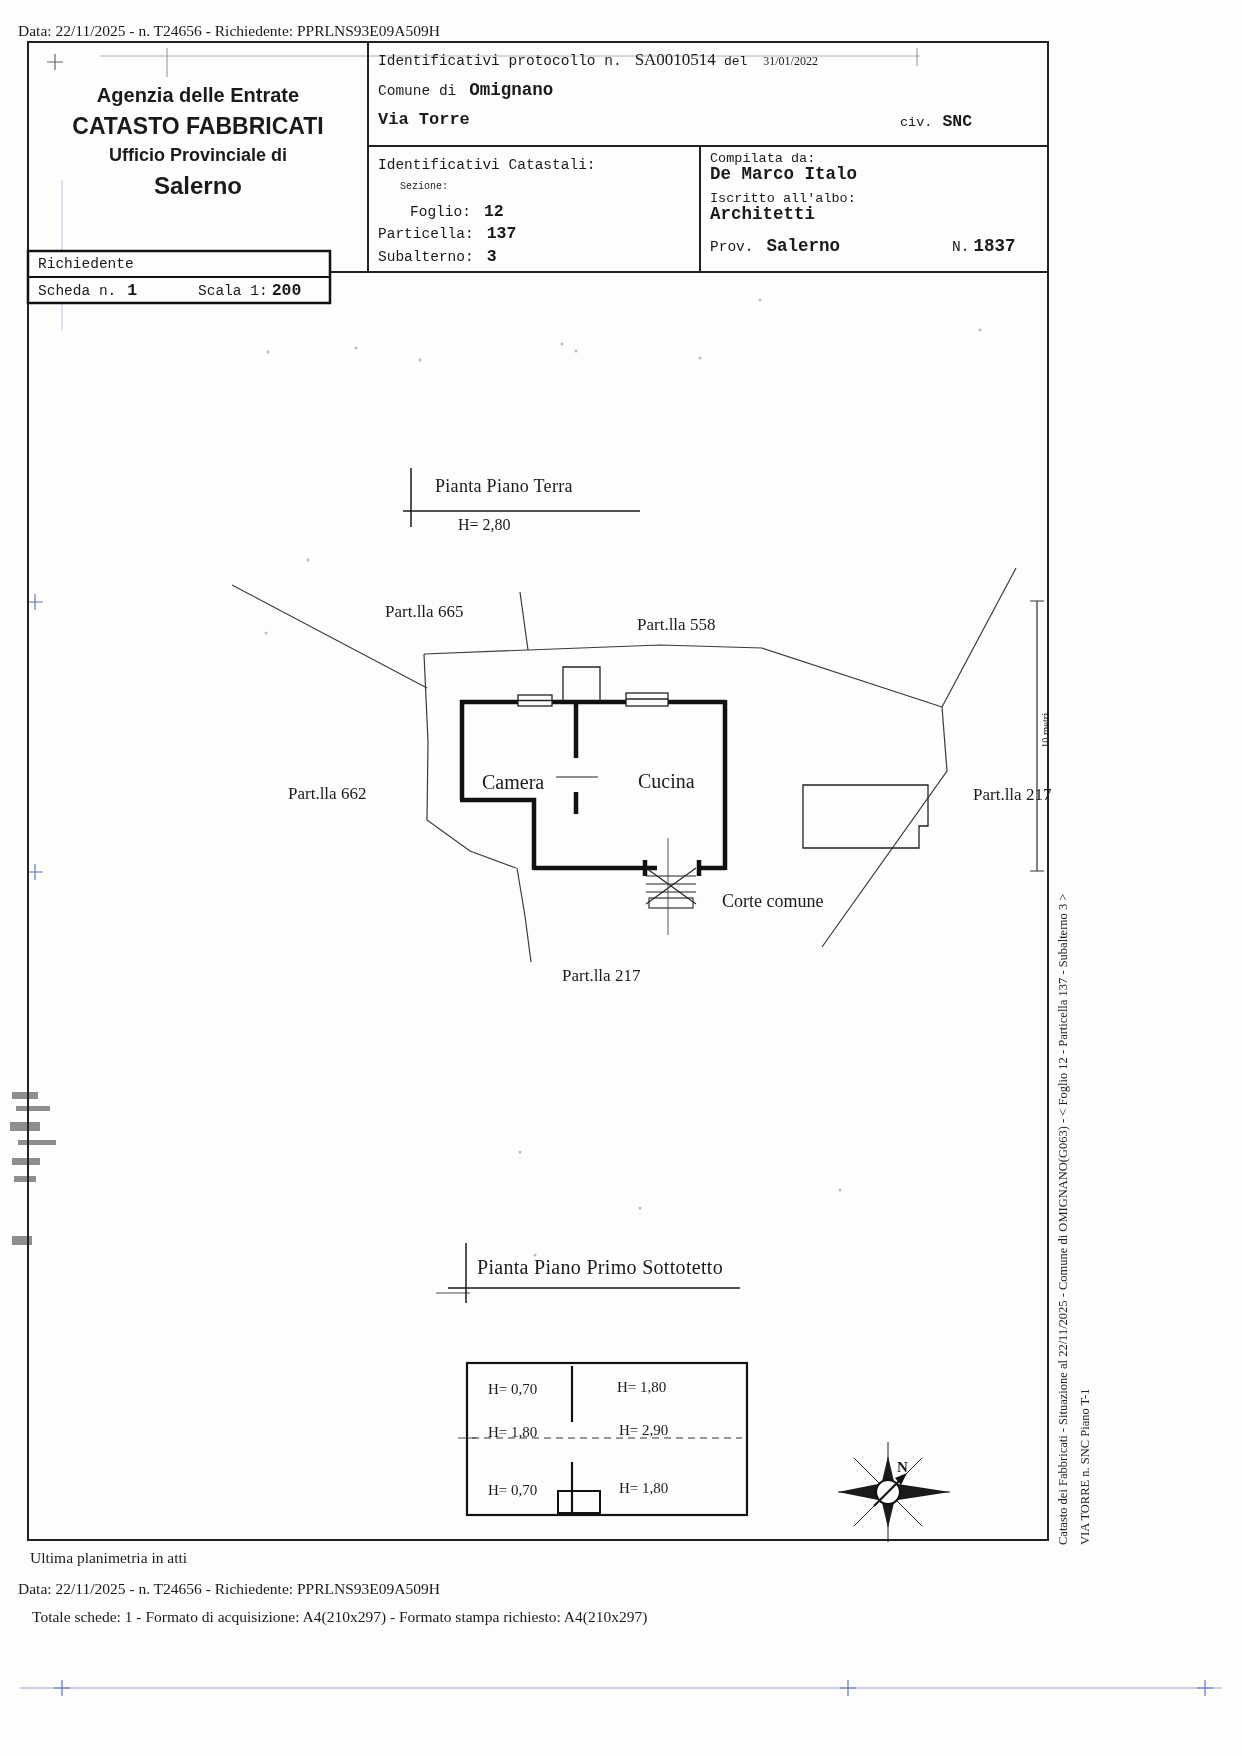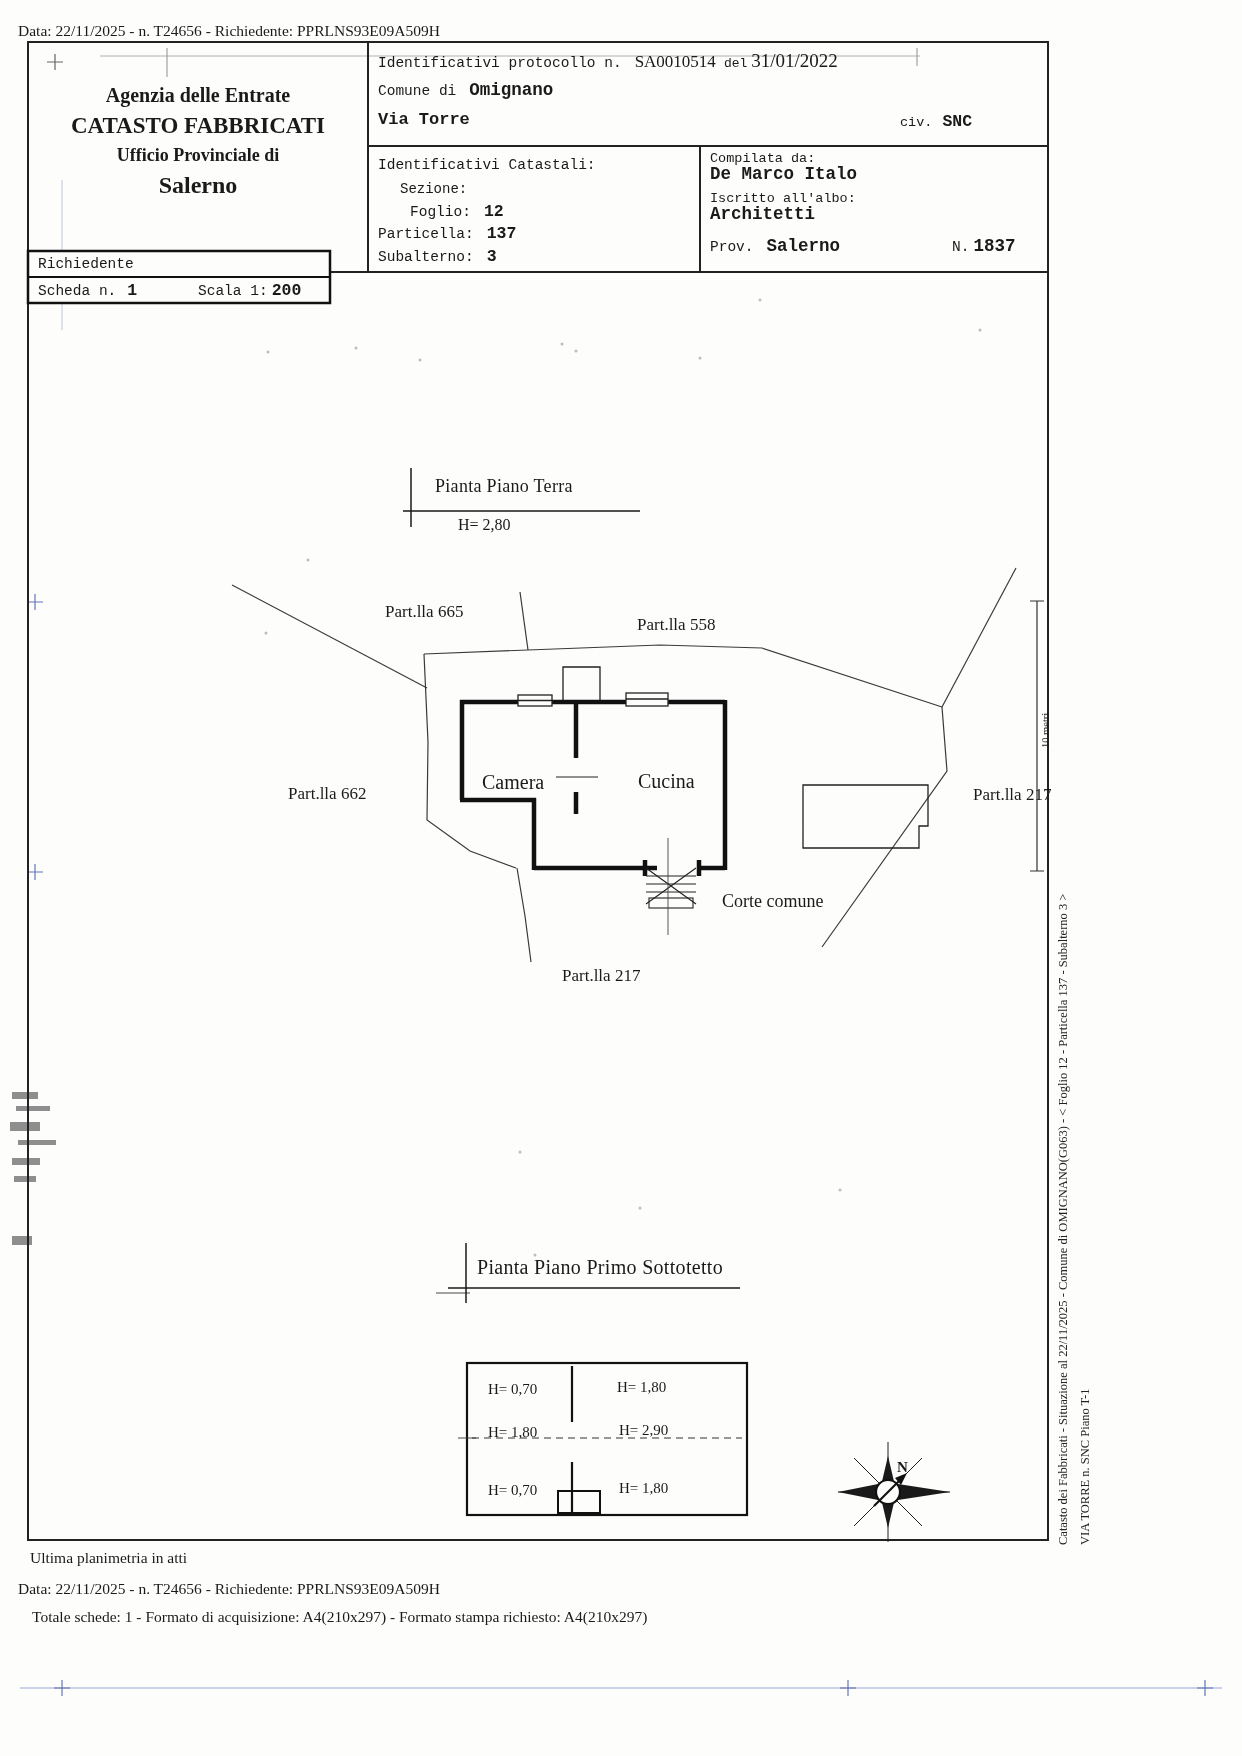--- a/index.html
+++ b/index.html
@@ -3,21 +3,21 @@
 <meta charset="utf-8">
 <style>
   html,body{margin:0;padding:0}
   body{
     width:1242px;height:1756px;position:relative;overflow:hidden;
     background:#fdfdfc;color:#1a1a1a;
     font-family:"Liberation Serif","DejaVu Serif",serif;
   }
   .abs{position:absolute;white-space:nowrap}
   .mono{font-family:"Liberation Mono","DejaVu Sans Mono",monospace}
-  .sans{font-family:Liberation Serif, serif}
+  .sans{font-family:Liberation Sans, sans-serif}
   .b{font-weight:bold}
   .val{margin-left:9px}
   .rot{transform:rotate(-90deg);transform-origin:0 0}
   .agency{left:38px;top:84px;width:320px;text-align:center;line-height:1.15}
   .agency div{margin-bottom:6px}
   svg{position:absolute;left:0;top:0;pointer-events:none}
   .lbl{letter-spacing:.3px}
 </style>
 </head>
 <body>
@@ -143,34 +143,34 @@
   <div style="font-size:20px">Agenzia delle Entrate</div>
   <div style="font-size:23px">CATASTO FABBRICATI</div>
   <div style="font-size:18px">Ufficio Provinciale di</div>
   <div style="font-size:24px">Salerno</div>
 </div>
 
 <div class="abs" style="left:378px;top:50px">
   <span class="mono" style="font-size:14.5px">Identificativi protocollo n.</span>
   <span class="val" style="font-size:17px">SA0010514</span>
   <span class="mono" style="font-size:13px;margin-left:4px">del</span>
-  <span style="font-size:19px;margin-left:0">31/01/2022</span>
+  <span style="font-size:12px;margin-left:12px">31/01/2022</span>
 </div>
 <div class="abs" style="left:378px;top:80px">
   <span class="mono" style="font-size:14.5px">Comune di</span>
   <span class="mono b val" style="font-size:17.5px">Omignano</span>
 </div>
 <div class="abs mono b" style="left:378px;top:110px;font-size:17px">Via Torre</div>
 <div class="abs" style="left:900px;top:112px">
   <span class="mono" style="font-size:13.5px">civ.</span>
   <span class="mono b" style="font-size:16.5px;margin-left:6px">SNC</span>
 </div>
 
 <div class="abs mono" style="left:378px;top:157px;font-size:14.5px">Identificativi Catastali:</div>
-<div class="abs mono" style="left:400px;top:181px;font-size:14px">Sezione:</div>
+<div class="abs mono" style="left:400px;top:181px;font-size:10px">Sezione:</div>
 <div class="abs" style="left:410px;top:202px">
   <span class="mono" style="font-size:14.5px">Foglio:</span>
   <span class="mono b val" style="font-size:16.5px">12</span>
 </div>
 <div class="abs" style="left:378px;top:224px">
   <span class="mono" style="font-size:14.5px">Particella:</span>
   <span class="mono b val" style="font-size:16.5px">137</span>
 </div>
 <div class="abs" style="left:378px;top:247px">
   <span class="mono" style="font-size:14.5px">Subalterno:</span>

